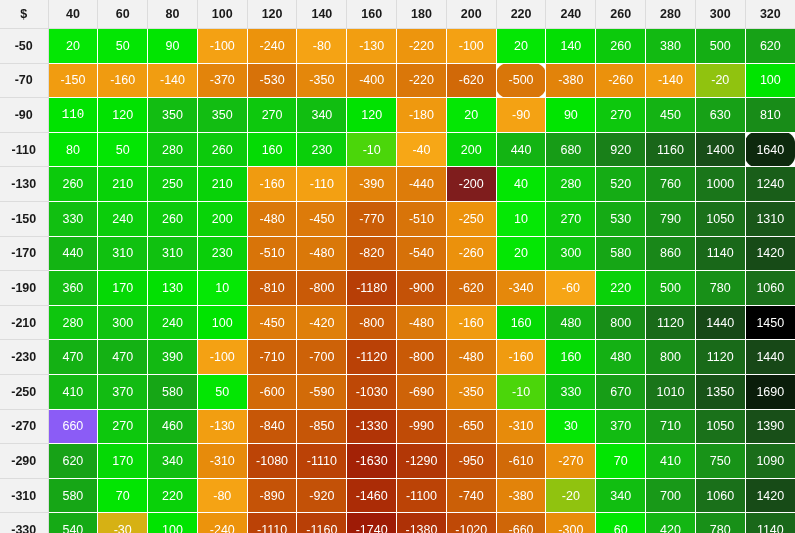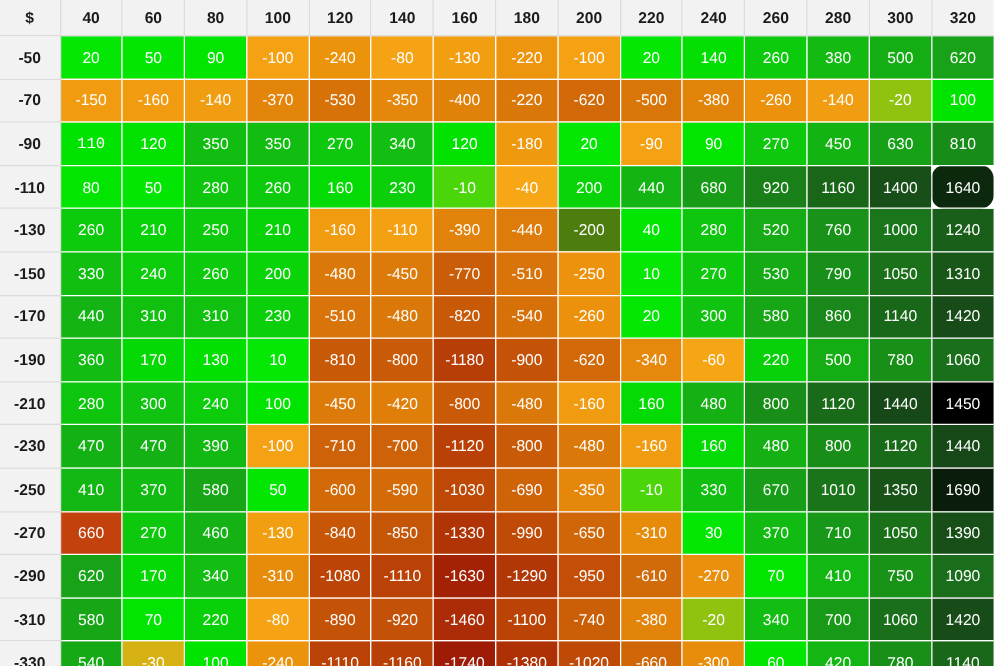--- a/index.html
+++ b/index.html
@@ -130,21 +130,21 @@
         <th>-70</th>
         <td data-col="40" style="background-color: rgb(241, 156, 16);">-150</td>
         <td data-col="60" style="background-color: rgb(240, 155, 16);">-160</td>
         <td data-col="80" style="background-color: rgb(241, 157, 17);">-140</td>
         <td data-col="100" style="background-color: rgb(227, 132, 11);">-370</td>
         <td data-col="120" style="background-color: rgb(215, 114, 9);">-530</td>
         <td data-col="140" style="background-color: rgb(228, 135, 11);">-350</td>
         <td data-col="160" style="background-color: rgb(224, 129, 10);">-400</td>
         <td data-col="180" style="background-color: rgb(218, 119, 9);">-220</td>
         <td data-col="200" style="background-color: rgb(209, 105, 8);">-620</td>
-        <td data-col="220" style="background-color: rgb(217, 118, 9);">-500</td>
+        <td data-col="220" style="background-color: rgb(217, 118, 9); border-radius: 12px;">-500</td>
         <td data-col="240" style="background-color: rgb(226, 131, 10);">-380</td>
         <td data-col="260" style="background-color: rgb(235, 145, 12);">-260</td>
         <td data-col="280" style="background-color: rgb(241, 157, 17);">-140</td>
         <td data-col="300" style="background-color: rgb(144, 195, 15);">-20</td>
         <td data-col="320" style="background-color: rgb(0, 228, 0);">100</td>
       </tr>
       <tr>
         <th>-90</th>
         <td data-col="40" style="background-color: rgb(0, 227, 0); font-family: Liberation Mono, monospace;">110</td>
         <td data-col="60" style="background-color: rgb(1, 226, 1);">120</td>
@@ -183,21 +183,21 @@
       <tr>
         <th>-130</th>
         <td data-col="40" style="background-color: rgb(12, 202, 12);">260</td>
         <td data-col="60" style="background-color: rgb(8, 210, 8);">210</td>
         <td data-col="80" style="background-color: rgb(12, 203, 12);">250</td>
         <td data-col="100" style="background-color: rgb(8, 210, 8);">210</td>
         <td data-col="120" style="background-color: rgb(240, 155, 16);">-160</td>
         <td data-col="140" style="background-color: rgb(243, 160, 18);">-110</td>
         <td data-col="160" style="background-color: rgb(225, 130, 10);">-390</td>
         <td data-col="180" style="background-color: rgb(221, 124, 10);">-440</td>
-        <td data-col="200" style="background-color: #4d7c0f; text-align: center;">-200</td>
+        <td data-col="200" style="background-color: #7f1d1d; text-align: center;">-200</td>
         <td data-col="220" style="background-color: rgb(3, 230, 3);">40</td>
         <td data-col="240" style="background-color: rgb(14, 198, 14);">280</td>
         <td data-col="260" style="background-color: rgb(21, 172, 21);">520</td>
         <td data-col="280" style="background-color: rgb(24, 146, 24);">760</td>
         <td data-col="300" style="background-color: rgb(26, 118, 26);">1000</td>
         <td data-col="320" style="background-color: rgb(25, 94, 25);">1240</td>
       </tr>
       <tr>
         <th>-150</th>
         <td data-col="40" style="background-color: rgb(17, 191, 17);">330</td>
@@ -301,21 +301,21 @@
         <td data-col="200" style="background-color: rgb(228, 135, 11);">-350</td>
         <td data-col="220" style="background-color: rgb(75, 214, 10);">-10</td>
         <td data-col="240" style="background-color: rgb(17, 191, 17);">330</td>
         <td data-col="260" style="background-color: rgb(23, 157, 23);">670</td>
         <td data-col="280" style="background-color: rgb(26, 117, 26);">1010</td>
         <td data-col="300" style="background-color: rgb(24, 83, 24);">1350</td>
         <td data-col="320" style="background-color: rgb(10, 29, 10);">1690</td>
       </tr>
       <tr>
         <th>-270</th>
-        <td data-col="40" style="background-color: #c2410c;">660</td>
+        <td data-col="40" style="background-color: #8b5cf6;">660</td>
         <td data-col="60" style="background-color: rgb(13, 200, 13);">270</td>
         <td data-col="80" style="background-color: rgb(20, 178, 20);">460</td>
         <td data-col="100" style="background-color: rgb(242, 158, 17);">-130</td>
         <td data-col="120" style="background-color: rgb(199, 87, 7);">-840</td>
         <td data-col="140" style="background-color: rgb(198, 86, 7);">-850</td>
         <td data-col="160" style="background-color: rgb(177, 52, 6);">-1330</td>
         <td data-col="180" style="background-color: rgb(192, 75, 6);">-990</td>
         <td data-col="200" style="background-color: rgb(207, 102, 8);">-650</td>
         <td data-col="220" style="background-color: rgb(231, 139, 11);">-310</td>
         <td data-col="240" style="background-color: rgb(4, 231, 4);">30</td>

